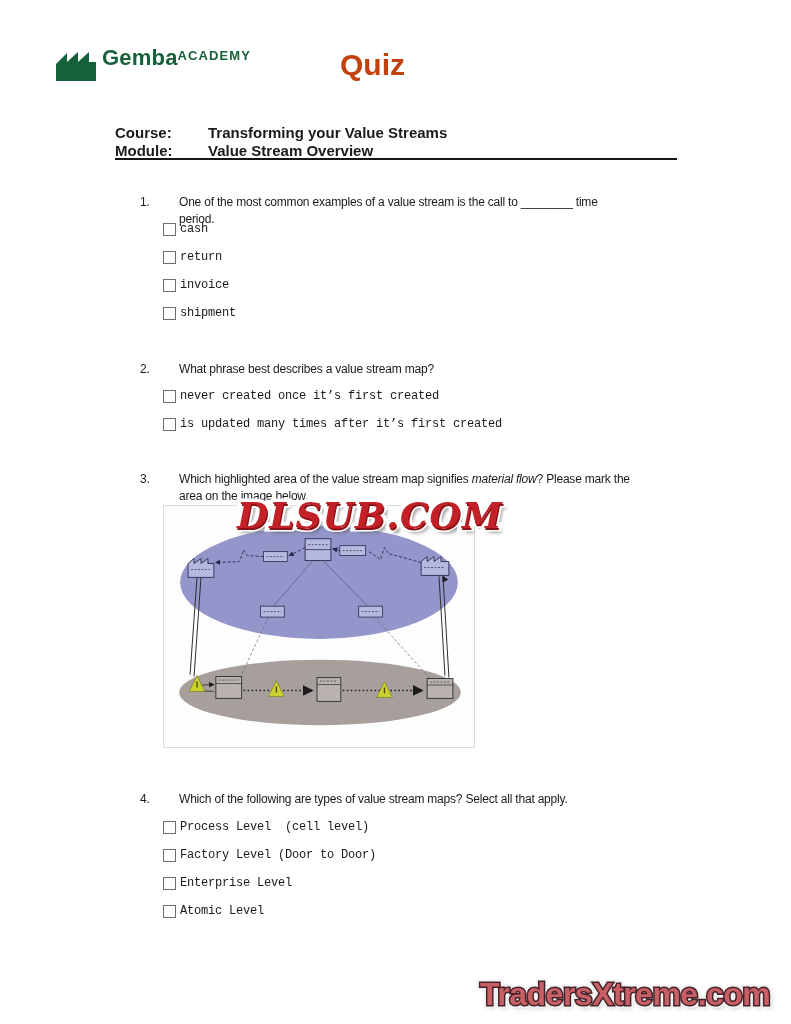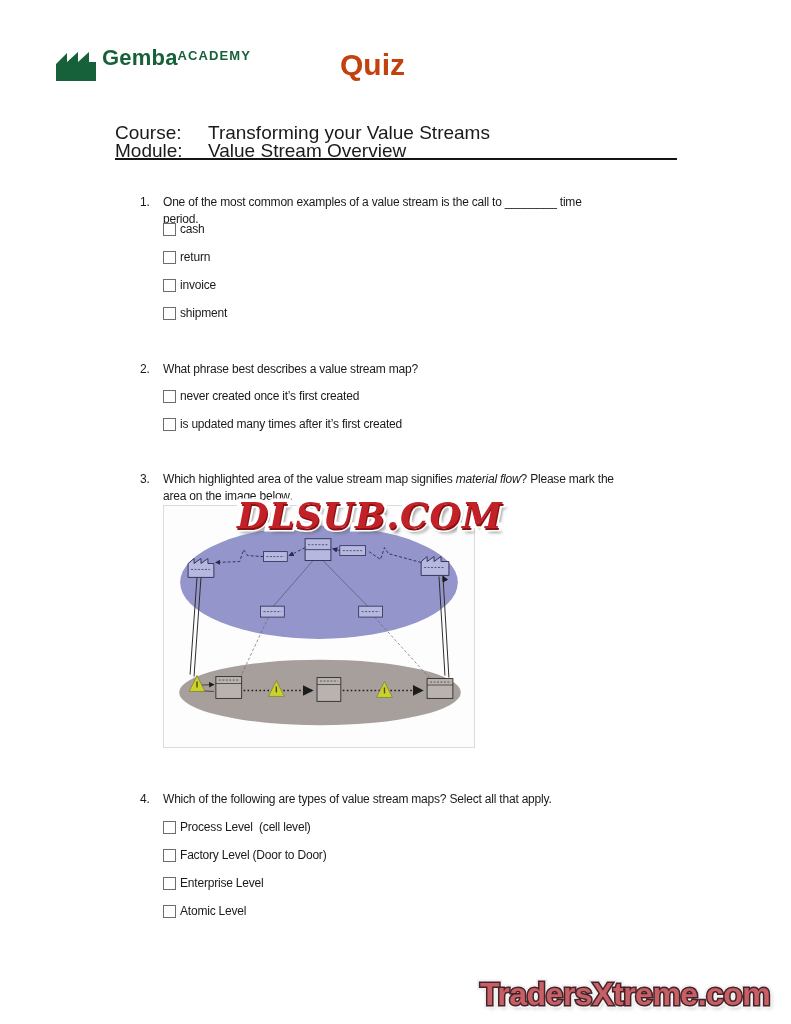--- a/index.html
+++ b/index.html
@@ -11,32 +11,32 @@
   
   .tc4s-wrap { position:absolute; top:2px; right:16px; }
   .gemba-logo { position:absolute; left:55px; top:44px; display:flex; align-items:flex-start; gap:5px; }
   .gemba-text { display:flex; flex-direction:row; line-height:1; margin-top:3px; }
   .gemba-name { font-size:22px; font-weight:bold; color:#17613a; letter-spacing:.2px; }
   .gemba-sub  { font-size:13px; font-weight:bold; color:#17613a; letter-spacing:1.1px; margin-top:2px; }
   .quiz-title { position:absolute; left:0; top:48px; width:745px; text-align:center;
                 font-size:30px; font-weight:bold; color:#c2410c; }
 
   
-  .course-header { position:absolute; left:115px; top:124px; width:562px; font-size:19px; }
+  .course-header { position:absolute; left:115px; top:124px; width:562px; font-size:15px;font-weight:bold; }
   .course-row { display:flex; line-height:18px; }
   .course-label { width:93px; }
   .rule { position:absolute; left:115px; top:158px; width:562px; height:2px; background:#151515; }
 
   
   .question { position:absolute; left:140px; width:560px; }
   .q-line { display:flex; font-size:12px; line-height:16.5px; letter-spacing:-0.2px; }
   .q-num { width:23px; flex:0 0 23px; }
-  .q-text { width:452px; }
+  .q-text { width:452px;margin-left:16px; }
   .q-text .it { font-style:italic; }
-  .options { position:absolute; }
+  .options { position:absolute;font-family:Liberation Mono, monospace; }
   .option-row { display:flex; align-items:center; height:14px; margin-bottom:14px; }
   .checkbox { width:13px; height:13px; border:1px solid #6d6d6d; background:#fff; flex:0 0 13px; }
   .option-label { font-size:12px; margin-left:4px; letter-spacing:-0.2px; white-space:pre; }
 
   
   .vsm-frame { position:absolute; left:163px; top:505px; width:312px; height:243px;
                background:#fdfdfd; border:1px solid #d6dce1; }
   .vsm-frame svg { display:block; width:100%; height:100%; }
 
   

